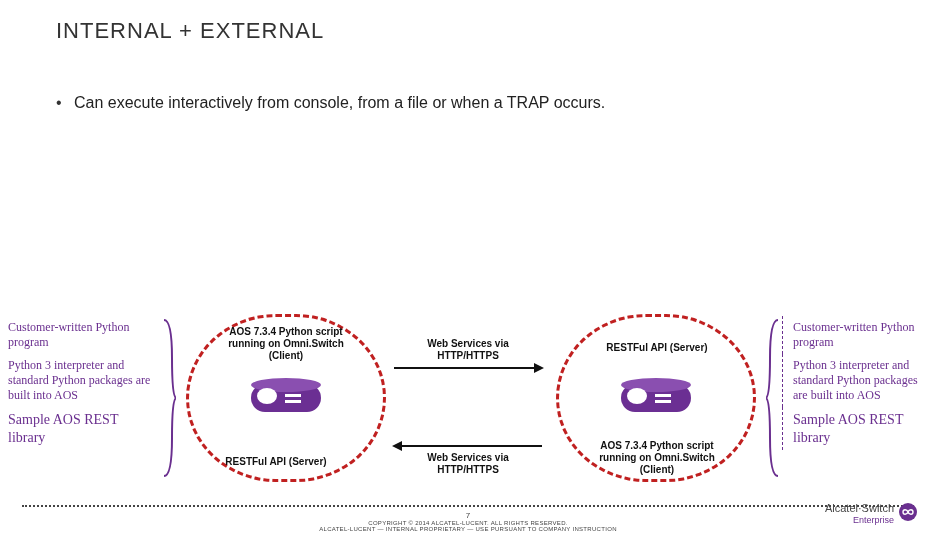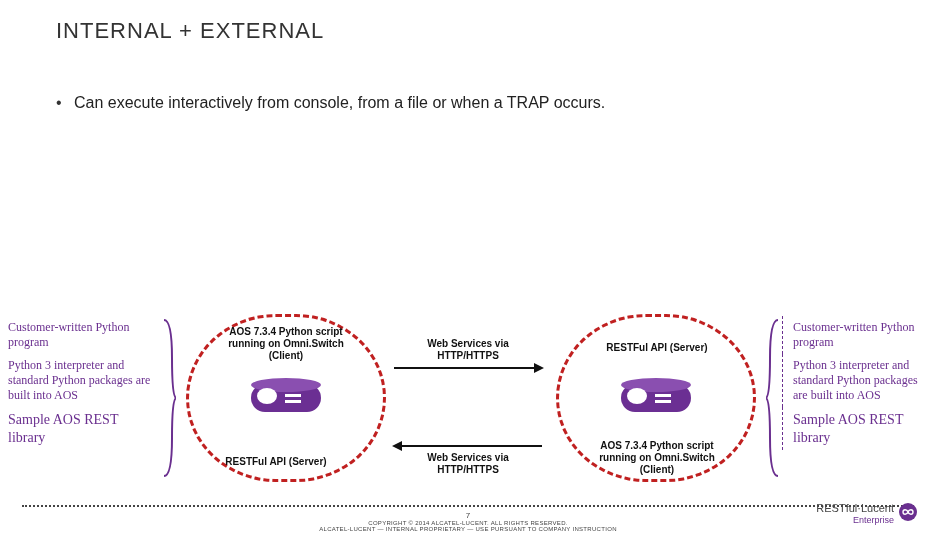--- a/index.html
+++ b/index.html
@@ -137,21 +137,21 @@
 </div>
 
 <div class="footer">
   <div class="dots"></div>
   <div class="pagenum">7</div>
   <div class="ftext">COPYRIGHT © 2014 ALCATEL-LUCENT. ALL RIGHTS RESERVED.</div>
   <div class="ftext">ALCATEL-LUCENT — INTERNAL PROPRIETARY — USE PURSUANT TO COMPANY INSTRUCTION</div>
 </div>
 
 <div class="logo">
-  <span class="logo-text">RESTful·Lucent</span>
+  <span class="logo-text">Alcatel·Switch</span>
   <span class="logo-sub">Enterprise</span>
   <span class="logo-circle">
     <svg viewBox="0 0 20 20">
         <circle cx="10" cy="10" r="9" fill="#6a2f8f"></circle>
         <path d="M5 10 C5 7 9 7 10 10 C11 13 15 13 15 10 C15 7 11 7 10 10 C9 13 5 13 5 10 Z" fill="none" stroke="#fff" stroke-width="1.4"></path>
       </svg>
   </span>
 </div>
 
 </body></html>

